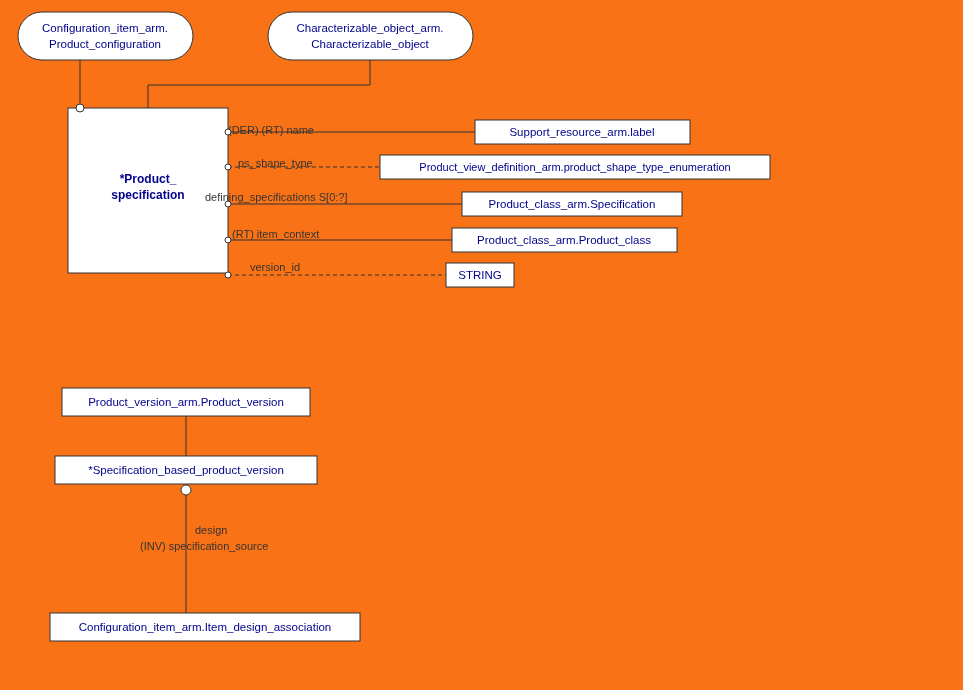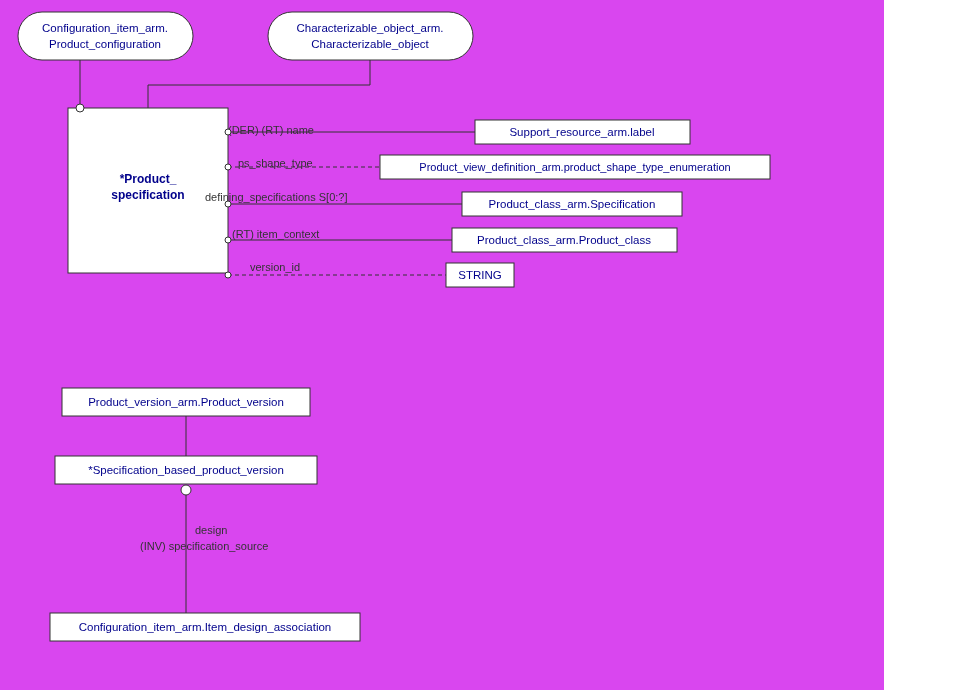--- a/index.html
+++ b/index.html
@@ -7,23 +7,23 @@
       background: #fff;
       font-family: Arial, sans-serif;
       font-size: 12px;
       width: 963px;
       height: 690px;
       overflow: hidden;
       position: relative;
     }
     .diagram-container {
       position: relative;
-      width: 884px;
+      width: 963px;
       height: 690px;
-      background: #d946ef;
+      background: #f97316;
     }
     svg {
       position: absolute;
       top: 0;
       left: 0;
       width: 963px;
       height: 690px;
     }
   </style>
 </head>

